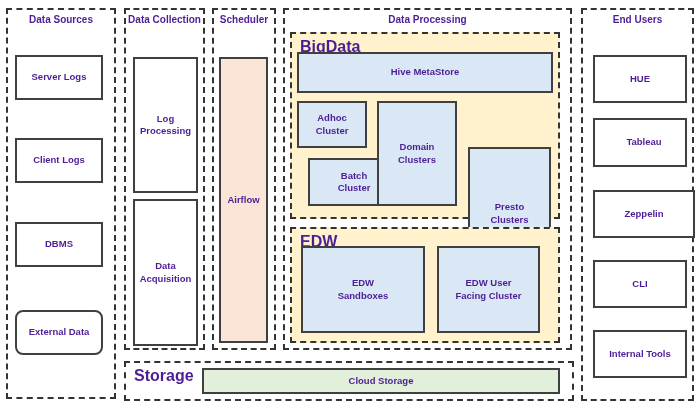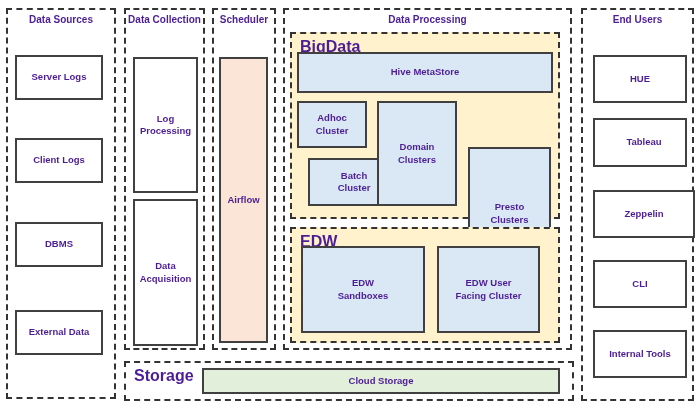--- a/index.html
+++ b/index.html
@@ -31,21 +31,21 @@
   .lbl{display:block;text-align:center;}
   
   .w44{max-width:44px;} .w56{max-width:56px;} .w52{max-width:52px;}
   .w60{max-width:60px;} .w66{max-width:66px;}
 
   
   #p-data-sources{left:6px;top:8px;width:110px;height:391px;}
   #n-server-logs{left:7px;top:45px;width:88px;height:45px;}
   #n-client-logs{left:7px;top:128px;width:88px;height:45px;}
   #n-dbms{left:7px;top:212px;width:88px;height:45px;}
-  #n-external-data{left:7px;top:300px;width:88px;height:45px;}
+  #n-external-data{left:7px;top:300px;width:88px;height:45px;border-radius:8px;}
 
   
   #p-data-collection{left:124px;top:8px;width:81px;height:342px;}
   #n-log-collection{left:7px;top:47px;width:65px;height:136px;}
   #n-data-acquisition{left:7px;top:189px;width:65px;height:147px;}
 
   
   #p-scheduler{left:212px;top:8px;width:64px;height:342px;}
   #n-airflow{left:5px;top:47px;width:49px;height:286px;}
 

